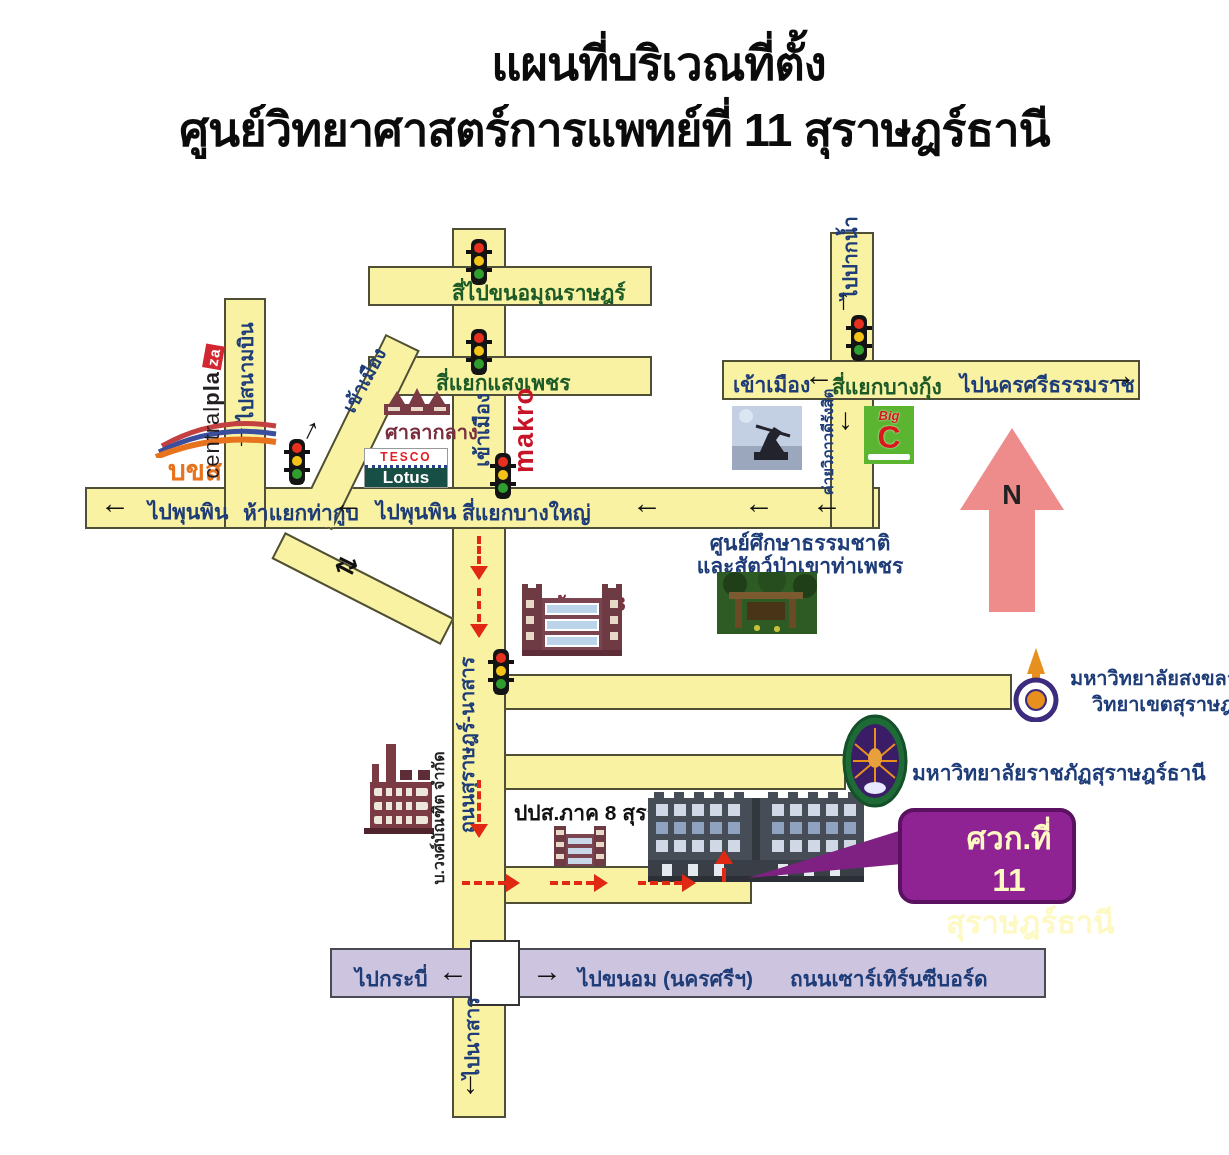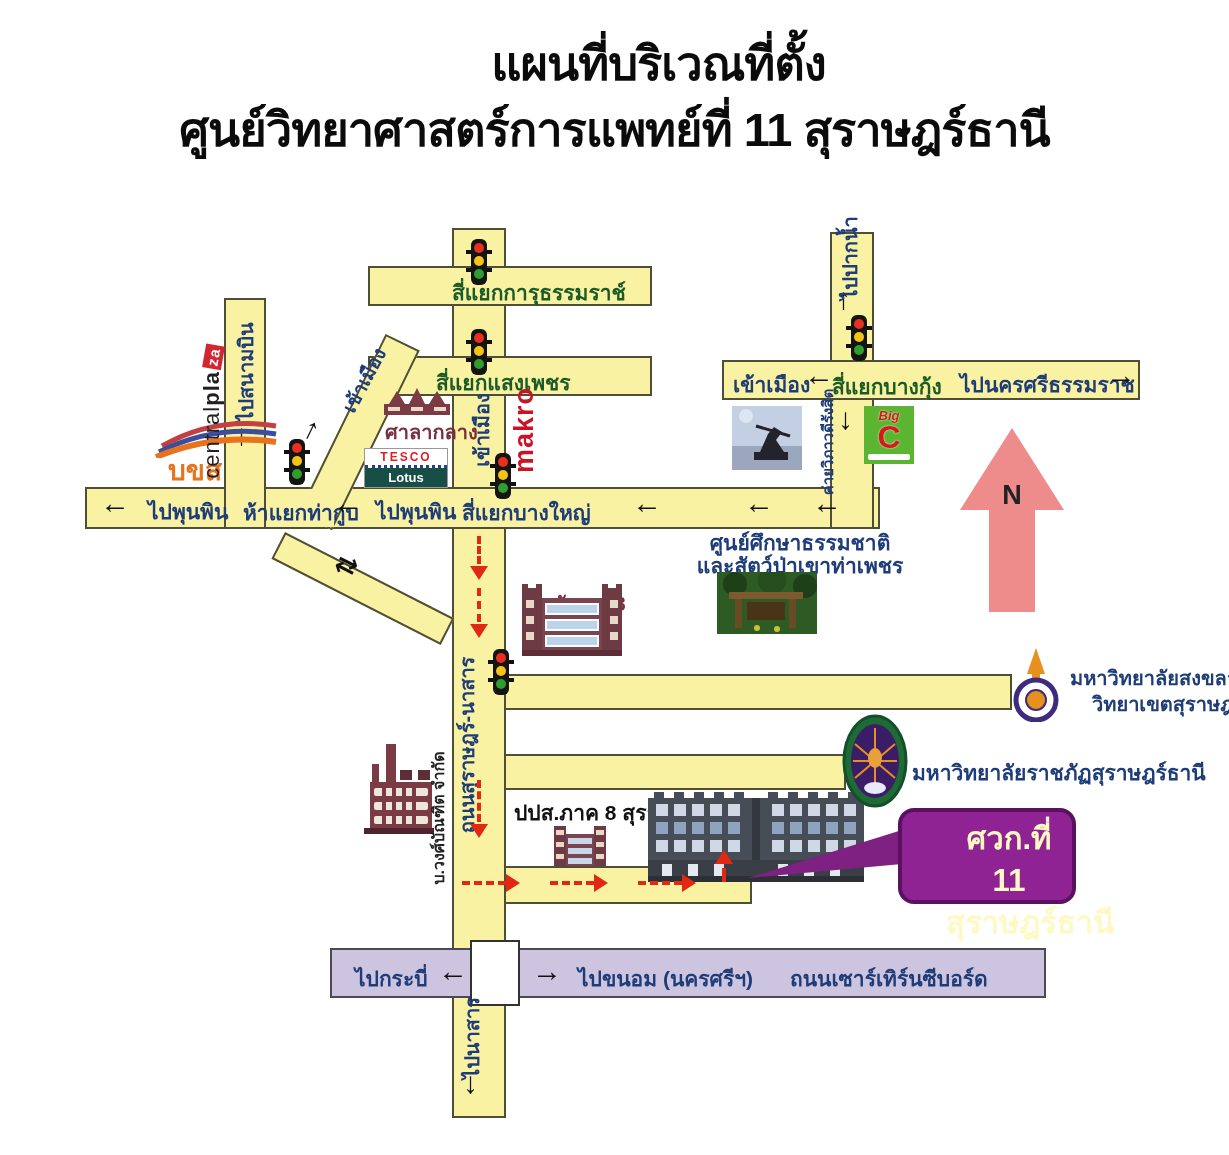--- a/index.html
+++ b/index.html
@@ -45,21 +45,21 @@
   .ptr{position:absolute;z-index:5;}
   
   .bigc{position:absolute;background:#5BB531;border-radius:0;z-index:3;text-align:center;overflow:hidden;}
   .bigc .b{color:#D61A1A;font-weight:bold;font-style:italic;font-size:13px;line-height:13px;margin-top:3px;
            text-shadow:0 0 2px #fff;}
   .bigc .c{color:#D61A1A;font-weight:bold;font-size:32px;line-height:30px;text-shadow:0 0 2px #fff;}
   .bigc .w{height:6px;background:#fff;margin:2px 4px 0 4px;border-radius:2px;}
   .tesco{position:absolute;width:84px;z-index:3;border:1px solid #999;box-sizing:border-box;}
   .tesco .t{background:#fff;color:#E21E26;font-weight:bold;font-size:12px;text-align:center;
             letter-spacing:2px;border-bottom:3px dotted #26408C;line-height:16px;}
-  .tesco .l{background:#174F46;color:#fff;font-weight:bold;font-size:13px;text-align:center;line-height:19px;}
+  .tesco .l{background:#174F46;color:#fff;font-weight:bold;font-size:17px;text-align:center;line-height:19px;}
   .cp{color:#231f20;font-size:22px;letter-spacing:1px;font-weight:400;}
   .cp b{font-weight:800;}
   .cp .za{display:inline-block;background:#D22630;color:#fff;font-weight:800;font-size:15px;
           padding:1px 3px;transform:rotate(10deg);margin-left:2px;}
   .bks{color:#E8731E;font-size:28px;font-weight:800;text-shadow:1px 1px 0 #fff;}
   .mkr{color:#C81427;font-size:27px;font-weight:800;letter-spacing:1px;}
   svg{display:block;}
   .abs{position:absolute;z-index:3;}
 </style>
 </head>
@@ -163,21 +163,21 @@
         <rect x="2" y="30" width="5" height="4" fill="#111"></rect>
         <rect x="23" y="12" width="5" height="4" fill="#111"></rect>
         <rect x="23" y="30" width="5" height="4" fill="#111"></rect>
         <rect x="7" y="1" width="16" height="46" rx="6" fill="#141414"></rect>
         <circle cx="15" cy="10" r="5" fill="#E8301E"></circle>
         <circle cx="15" cy="23" r="5" fill="#F3C318"></circle>
         <circle cx="15" cy="36" r="5" fill="#2F9E2F"></circle>
       </svg>
   </div>
 
-  <div class="lbl green" style="left:452px;top:276px;">สี่แยกการุธรรมราช์</div>
+  <div class="lbl green" style="left:452px;top:276px;">สี่ไปขนอมุณราษฎร์</div>
   <div class="lbl green" style="left:436px;top:366px;">สี่แยกแสงเพชร</div>
   <div class="lbl navy" style="left:462px;top:496px;">สี่แยกบางใหญ่</div>
   <div class="lbl navy" style="left:243px;top:496px;">ห้าแยกท่ากูบ</div>
   <div class="lbl green" style="left:832px;top:370px;">สี่แยกบางกุ้ง</div>
 
   <div class="arr" style="left:100px;top:488px;">←</div>
   <div class="lbl navy" style="left:148px;top:495px;">ไปพุนพิน</div>
   <div class="arr" style="left:333px;top:488px;">←</div>
   <div class="lbl navy" style="left:376px;top:495px;">ไปพุนพิน</div>
   <div class="arr" style="left:632px;top:488px;">←</div>

